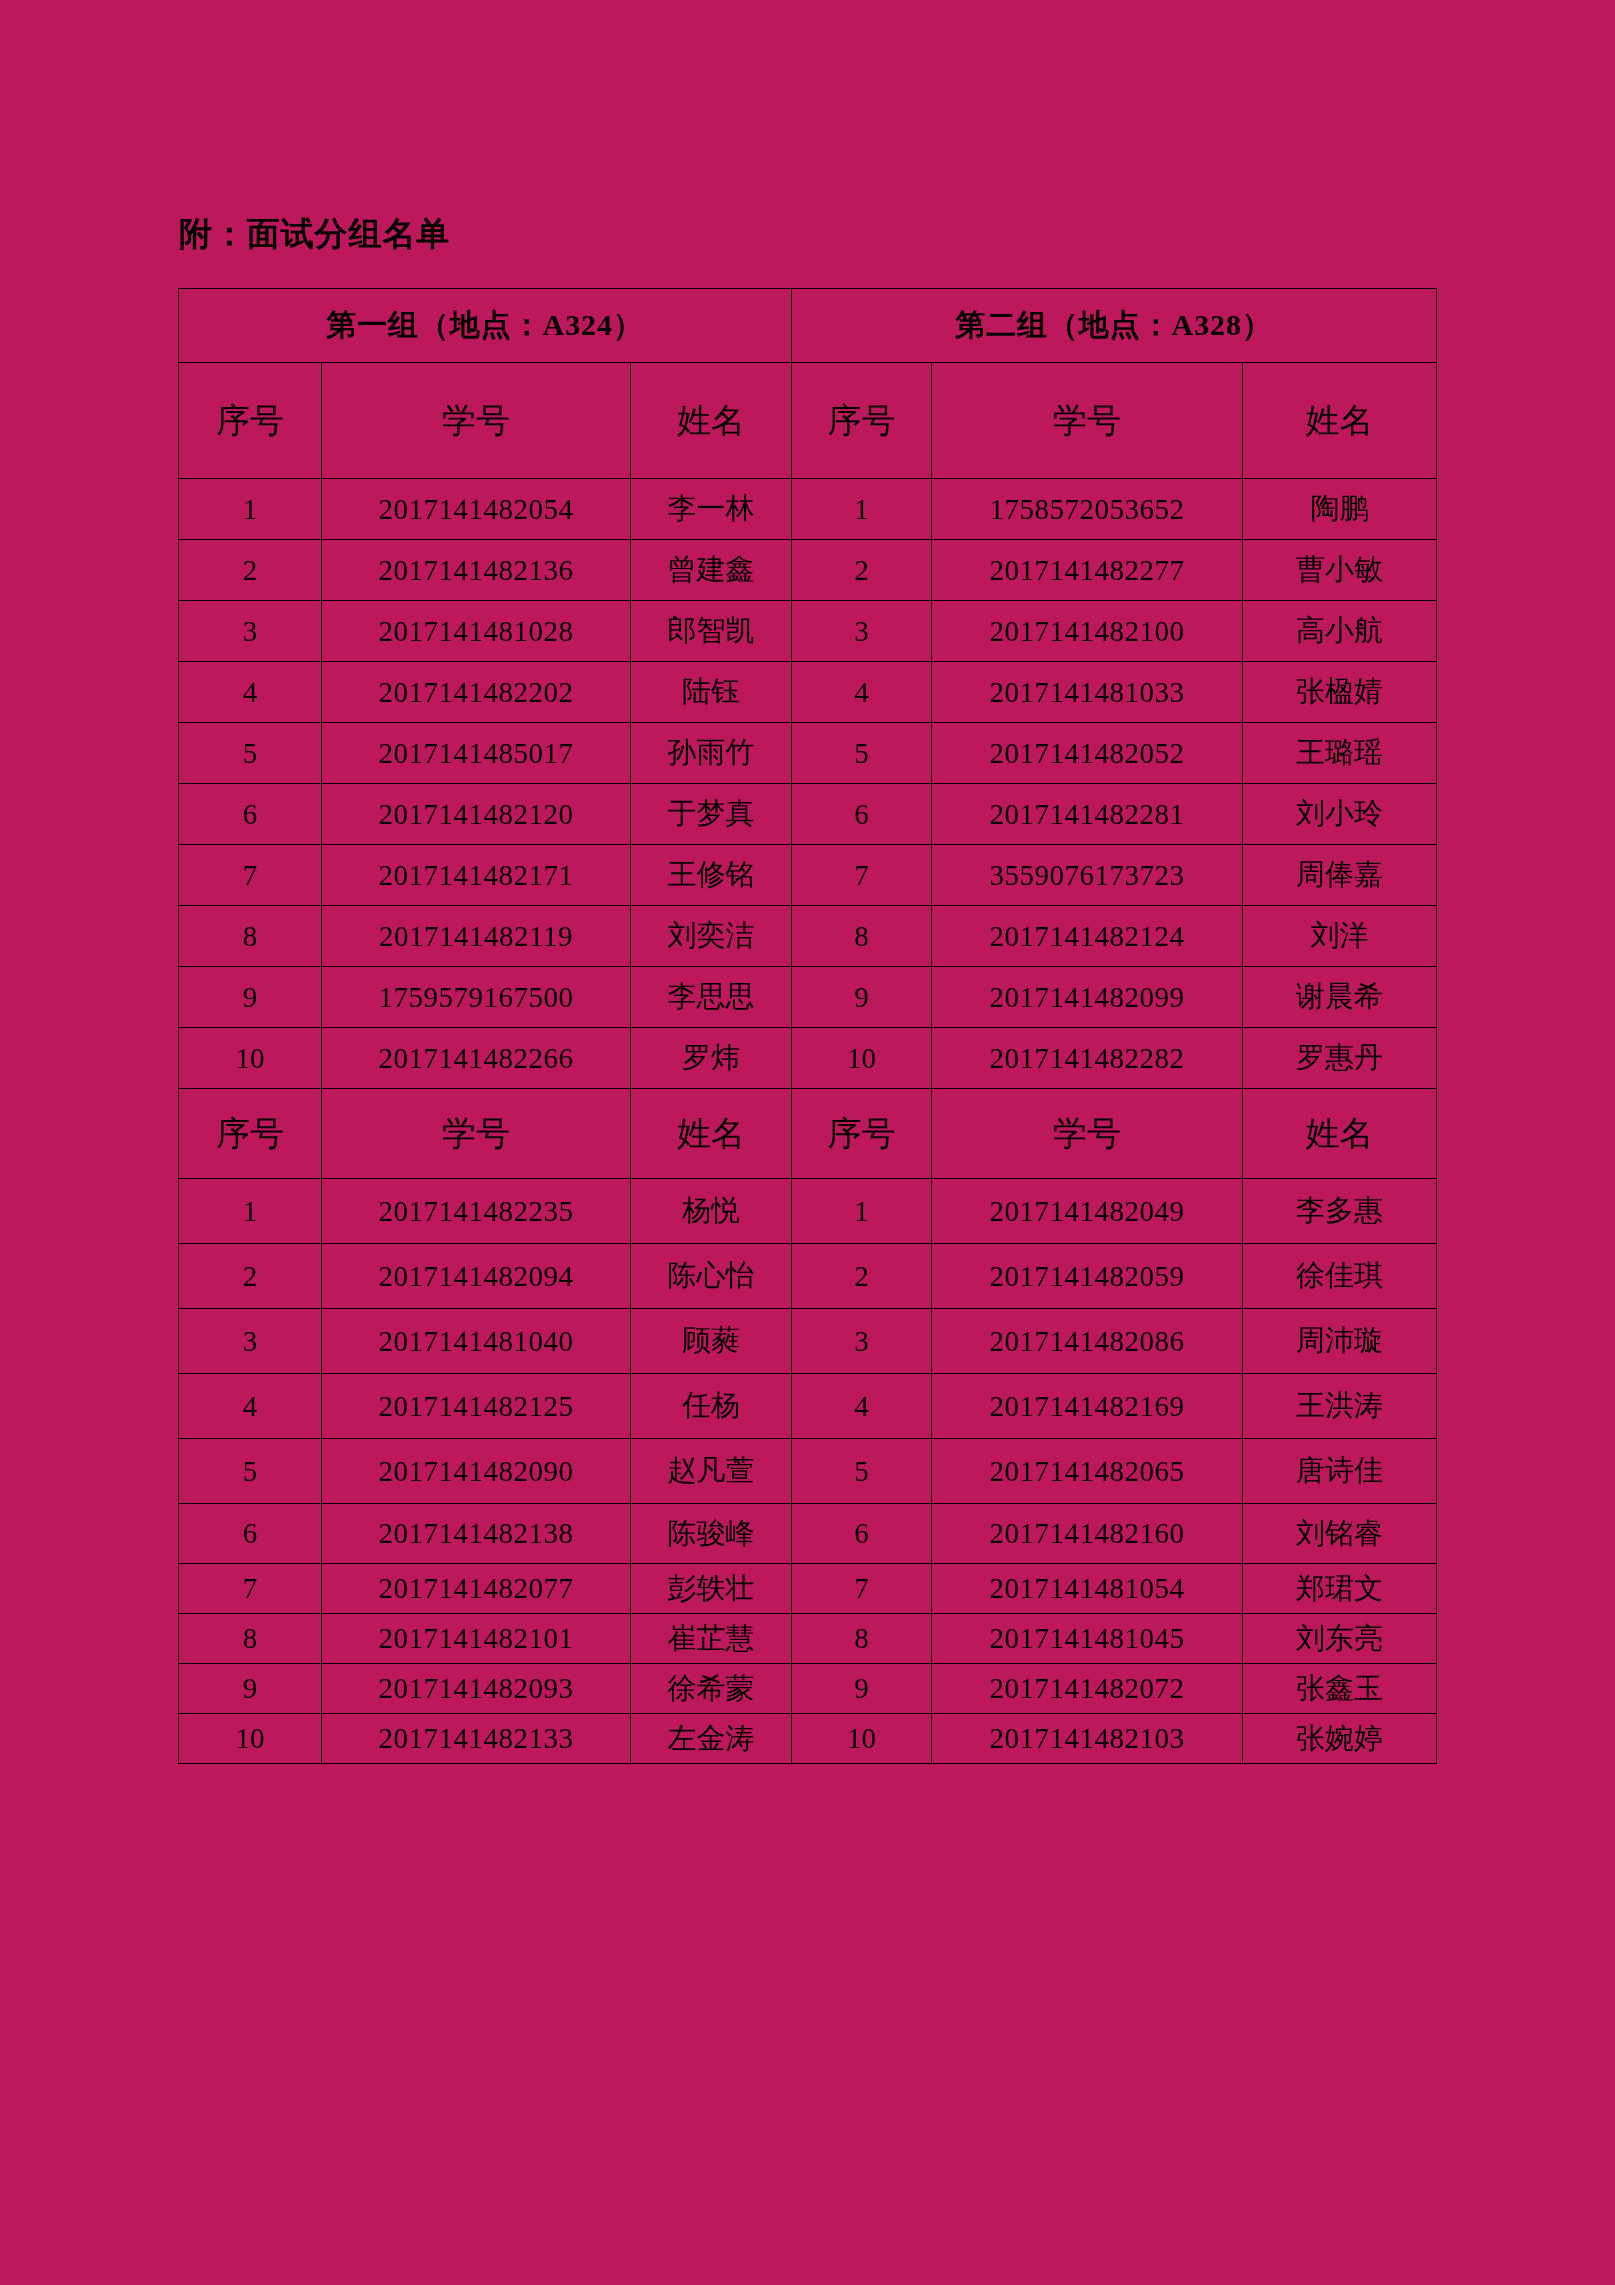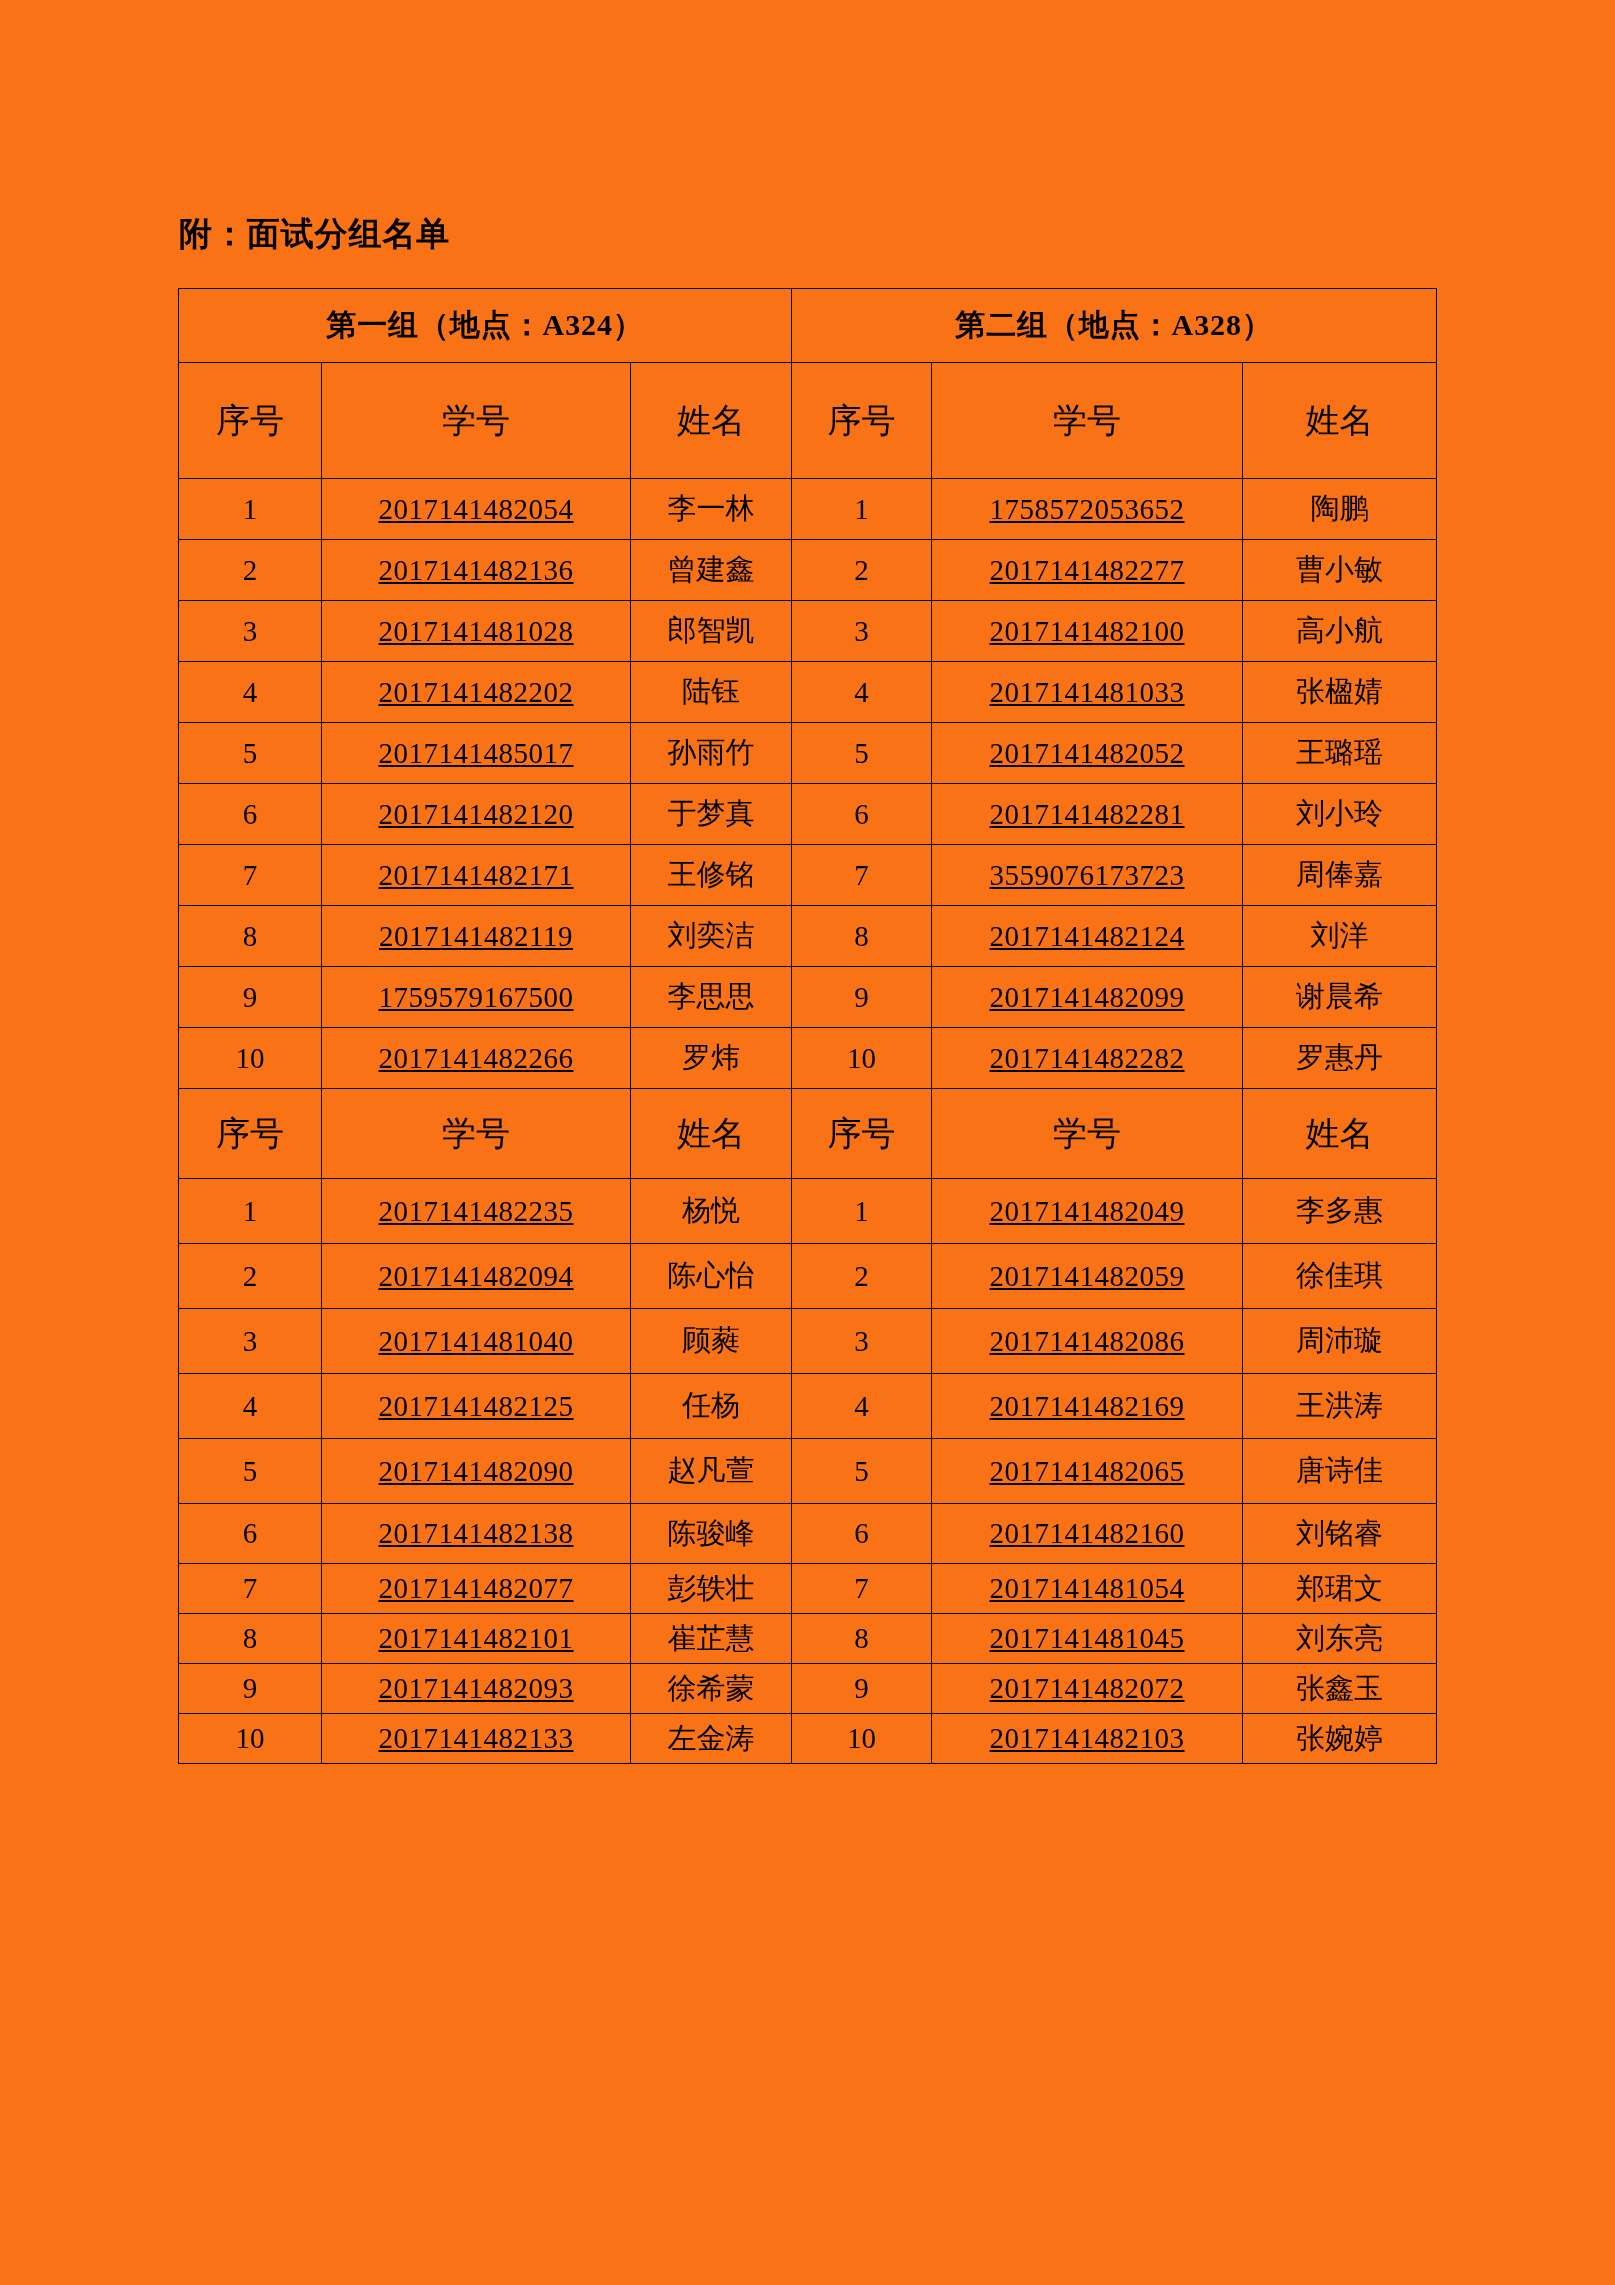--- a/index.html
+++ b/index.html
@@ -1,20 +1,20 @@
 <!DOCTYPE html>
 <html style="font-size:14.5px"><head>
 <meta charset="utf-8">
 <style>
   html,body { margin:0; padding:0; background:#ffffff; }
   .page {
     position:relative;
     width:1616px;
     height:2285px;
-    background:#f97316;
+    background:#be185d;
     color:#000;
     font-family:"Liberation Serif","DejaVu Serif",serif;
   }
   .doc-title {
     position:absolute;
     left:179px;
     top:212px;
     font-size:33px;
     font-weight:bold;
     letter-spacing:0.9px;
@@ -36,21 +36,21 @@
     overflow:hidden;
     font-weight:normal;
   }
   tr.group-header-row th {
     font-size:30px;
     font-weight:bold;
     letter-spacing:0.9px;
   }
   tr.col-header-row td { font-size:34px; }
   tr.data-row td { font-size:29px; }
-  td.id-cell { letter-spacing:0.5px;text-decoration:underline; }
+  td.id-cell { letter-spacing:0.5px; }
 </style>
 </head>
 <body>
 
 <div class="page">
   <div class="doc-title">附：面试分组名单</div>
 
   <table class="roster">
     <colgroup>
       <col style="width:143px">

